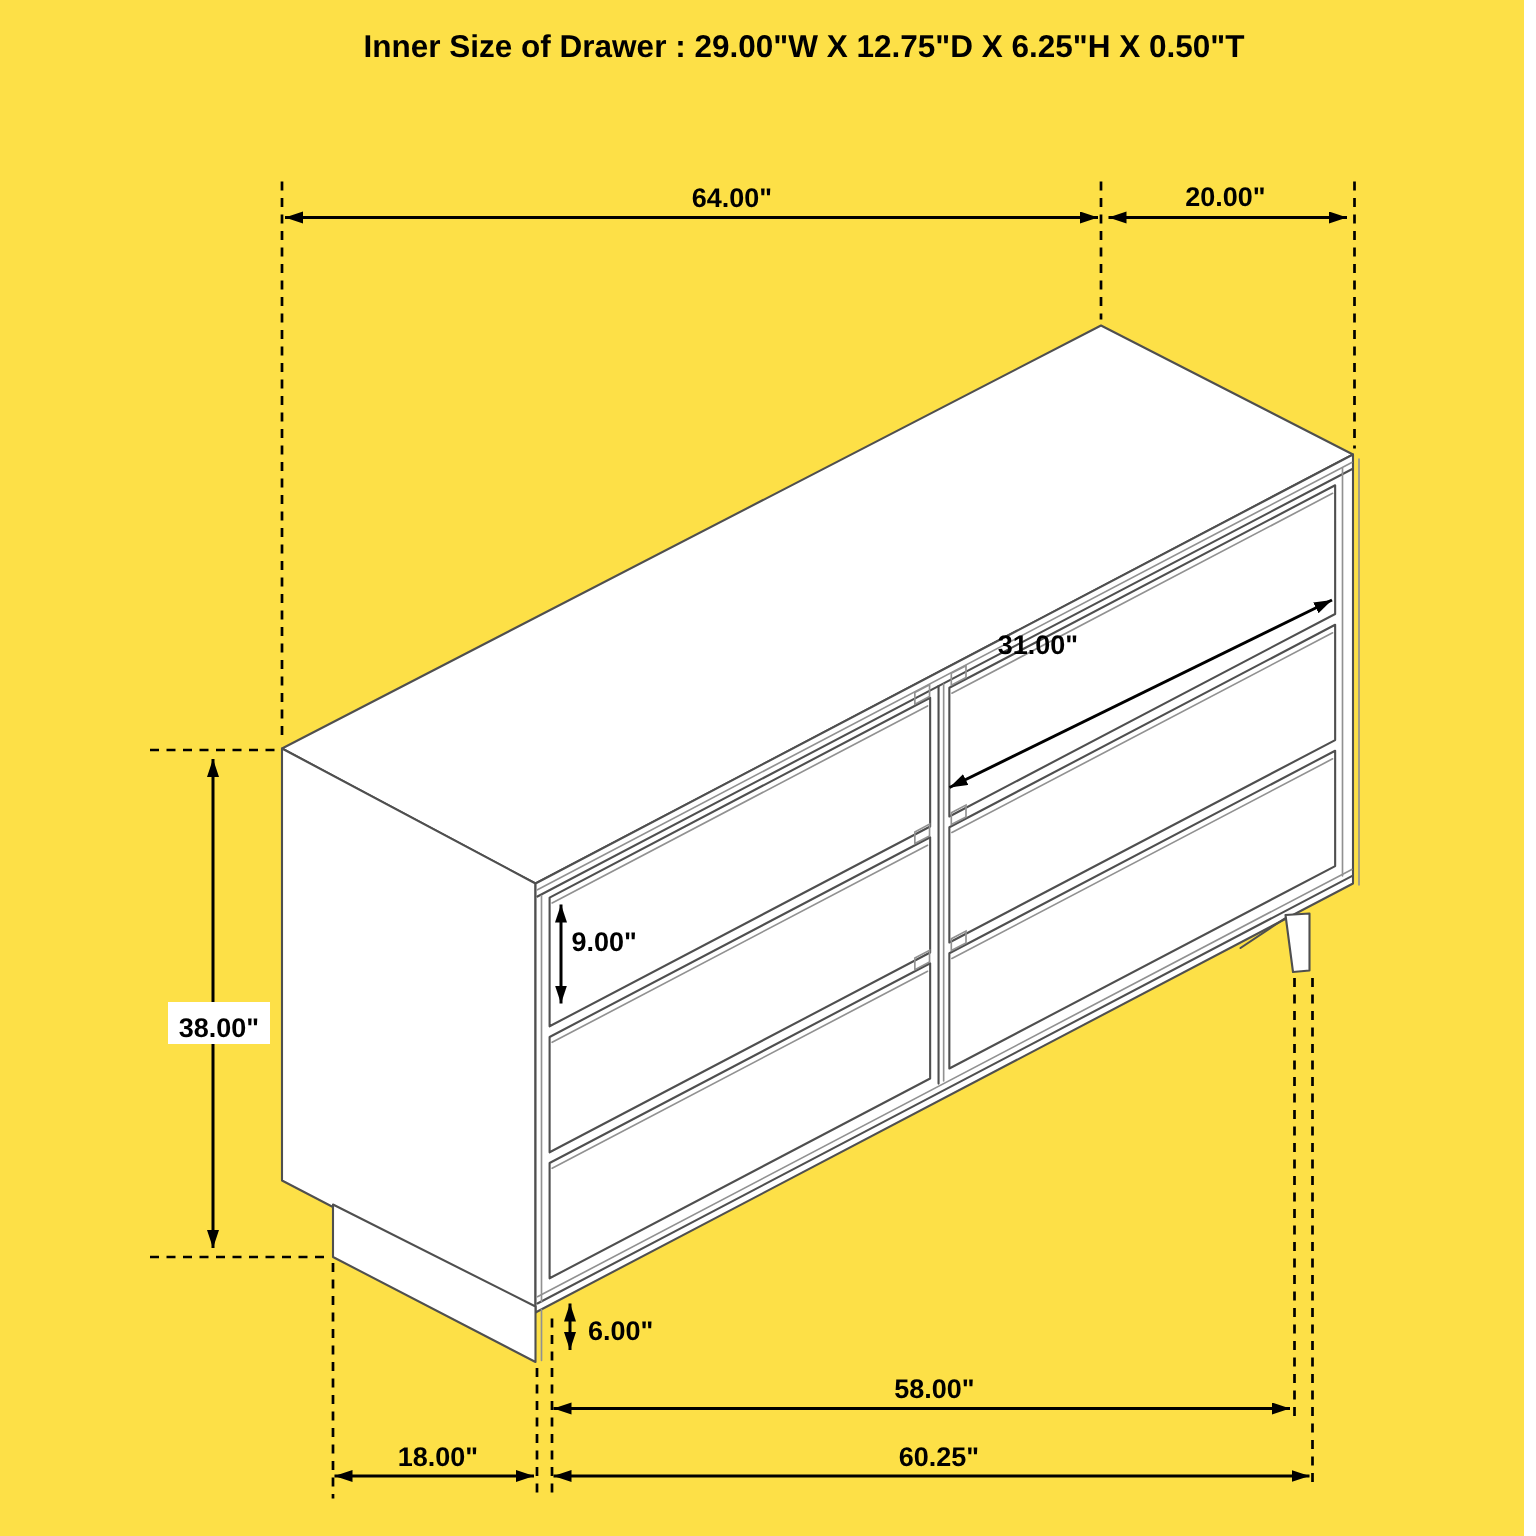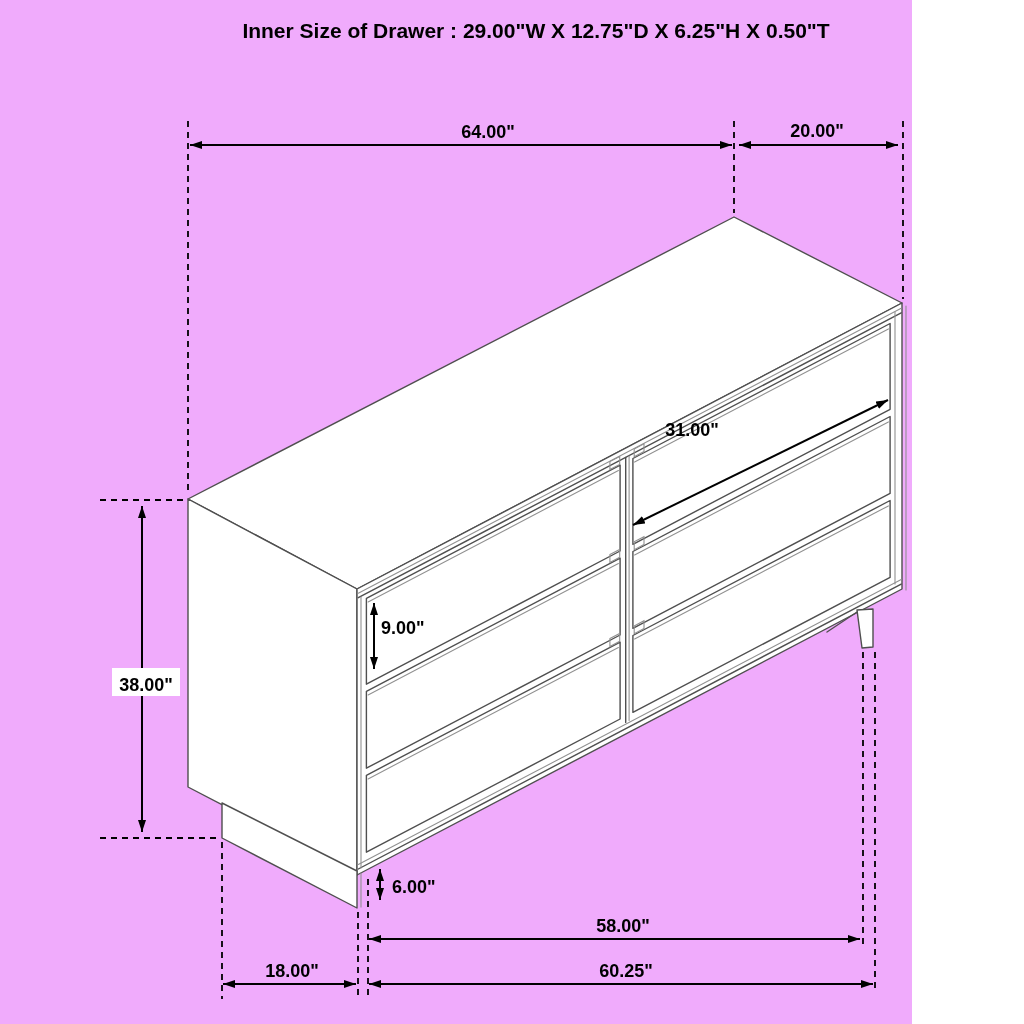--- a/index.html
+++ b/index.html
@@ -1,16 +1,16 @@
 <!DOCTYPE html>
 <html><head>
 <meta charset="utf-8">
 <style>
   html,body{margin:0;padding:0;background:#ffffff;}
-  #stage{position:relative;width:912px;height:1024px;background:#f0abfc;overflow:hidden;
+  #stage{position:relative;width:1016px;height:1024px;background:#fde047;overflow:hidden;
          font-family:"Liberation Sans",sans-serif;}
   svg{position:absolute;left:0;top:0;}
   .cl{stroke:#4f4f4f;stroke-width:1.4;fill:none;stroke-linecap:round;}
   .cl2{stroke:#919191;stroke-width:1.1;fill:none;stroke-linecap:round;}
   .face{fill:#ffffff;stroke:#4f4f4f;stroke-width:1.4;stroke-linejoin:round;}
   .dim{stroke:#000000;stroke-width:2;fill:none;}
   .dash{stroke:#000000;stroke-width:1.8;fill:none;stroke-dasharray:6 5;}
   .dimtxt{font-family:"Liberation Sans",sans-serif;font-weight:bold;font-size:18px;fill:#000000;}
   .titletxt{font-family:"Liberation Sans",sans-serif;font-weight:bold;font-size:21px;fill:#000000;}
 </style>

